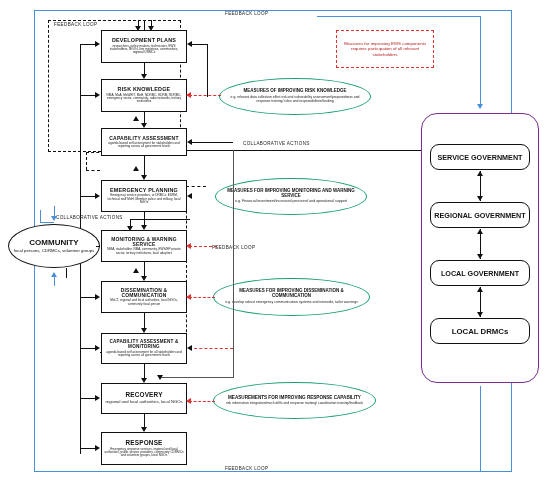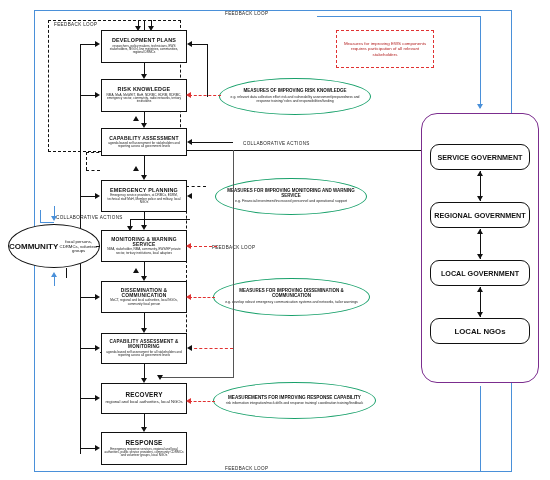--- a/index.html
+++ b/index.html
@@ -16,21 +16,21 @@
   .dash-black{border:1px dashed #111;}
 
   
   .pbox{border:1.4px solid #111;background:#fff;display:flex;flex-direction:column;
         align-items:center;justify-content:center;text-align:center;padding:1px 2px;}
   .pbox .ttl{font-weight:bold;letter-spacing:.2px;line-height:1.05;}
   .pbox .sub{line-height:1.05;margin-top:1px;color:#1b1b1b;}
 
   
   .community{border:1.6px solid #111;border-radius:50%/50%;background:#fff;
-             display:flex;flex-direction:row;align-items:center;justify-content:center;
+             display:flex;flex-direction:column;align-items:center;justify-content:center;
              text-align:center;}
   .community .ttl{font-weight:bold;}
   .community .sub{line-height:1.1;margin-top:2px;}
 
   
   .meas{border:1.3px solid #17a06a;border-radius:50%/50%;background:#fff;
         display:flex;flex-direction:column;align-items:center;justify-content:center;
         text-align:center;padding:0 8px;}
   .meas .ttl{font-weight:bold;color:#111;line-height:1.1;}
   .meas .sub{line-height:1.1;margin-top:2px;color:#1b1b1b;}
@@ -227,21 +227,21 @@
   <div class="abs gov-box" style="left:430px;top:144px;width:100px;height:26px;font-size:7.2px;">
     <span>SERVICE GOVERNMENT</span>
   </div>
   <div class="abs gov-box" style="left:430px;top:260px;width:100px;height:26px;font-size:7.2px;">
     <span>LOCAL GOVERNMENT</span>
   </div>
   <div class="abs gov-box" style="left:430px;top:202px;width:100px;height:26px;font-size:7.2px;">
     <span>REGIONAL GOVERNMENT</span>
   </div>
   <div class="abs gov-box" style="left:430px;top:318px;width:100px;height:26px;font-size:7.8px;">
-    <span>LOCAL NGOs</span>
+    <span>LOCAL DRMCs</span>
   </div>
 
   <div class="abs ln ln-v" style="left:480px;top:171px;height:30px;"></div>
   <div class="abs ar ar-u" style="left:477px;top:171px;"></div>
   <div class="abs ar ar-d" style="left:477px;top:196px;"></div>
 
   <div class="abs ln ln-v" style="left:480px;top:229px;height:30px;"></div>
   <div class="abs ar ar-u" style="left:477px;top:229px;"></div>
   <div class="abs ar ar-d" style="left:477px;top:254px;"></div>
 

